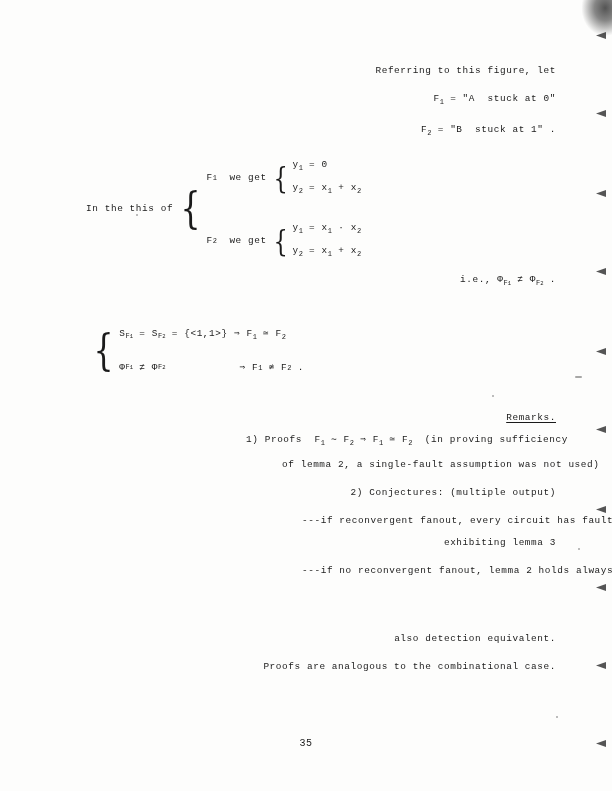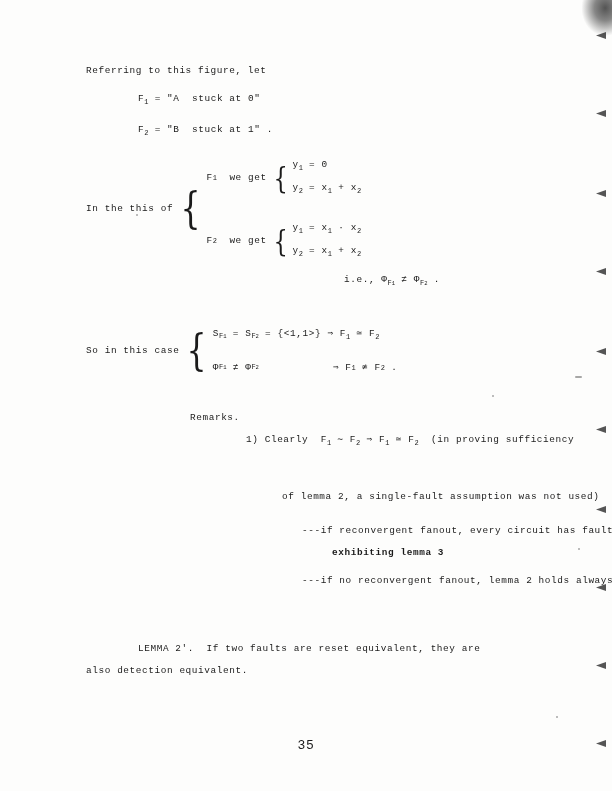--- a/index.html
+++ b/index.html
@@ -49,25 +49,25 @@
 
   .content {
     position: absolute;
     left: 86px;
     top: 60px;
     width: 470px;
     font-size: 9.4px;
     line-height: 22px;
     letter-spacing: 0.6px;
   }
-  .line { white-space: pre; }
+  .line { white-space: pre; text-align: right; }
   .indent1 { padding-left: 52px; }
   .indent2 { padding-left: 104px; }
   .indent4 { padding-left: 160px; }
-  .indent5 { padding-left: 196px; margin-top: 32px; }
+  .indent5 { padding-left: 196px; }
 
   .sub {
     font-size: 7px;
     vertical-align: -2.5px;
     letter-spacing: 0;
   }
 
   .gap-s { height: 6px; }
   .gap-l { height: 24px; }
   .gap-xl { height: 34px; }
@@ -88,30 +88,31 @@
   .brace-tall {
     font-size: 42px;
   }
   .stack {
     display: flex;
     flex-direction: column;
     line-height: 20px;
   }
 
   .underline-word {
+    text-decoration: underline;
     text-underline-offset: 2px;
   }
 
   .pagenum {
     position: absolute;
     left: 0;
     right: 0;
     top: 738px;
     text-align: center;
-    font-size: 13px;
+    font-size: 10px;
     letter-spacing: 0.6px;
   }
   .flex-inline { display: flex; align-items: center; white-space: pre; }
 </style>
 </head>
 <body>
 
 <div class="page">
 
   <div class="corner-smudge"></div>
@@ -177,59 +178,59 @@
       </span>
     </div>
 
     <div class="gap-s"></div>
 
     <div class="line" style="padding-left:258px;"><span>i.e., </span><span>Φ</span><span class="sub"><span>F</span><span style="font-size:5.5px;">1</span></span><span> ≠ </span><span>Φ</span><span class="sub"><span>F</span><span style="font-size:5.5px;">2</span></span><span> .</span></div>
 
     <div class="gap-l"></div>
 
     <div class="braceblock">
-      <span class="line">So in this case</span>
       <span class="brace brace-tall">{</span>
       <span class="stack" style="line-height:30px;">
         <span><span>S</span><span class="sub"><span>F</span><span style="font-size:5.5px;">1</span></span><span> = S</span><span class="sub"><span>F</span><span style="font-size:5.5px;">2</span></span><span> = {&lt;1,1&gt;} ⇒ F</span><span class="sub">1</span><span> ≃ F</span><span class="sub">2</span></span>
         <span class="flex-inline"><span>Φ</span><span class="sub"><span>F</span><span style="font-size:5.5px;">1</span></span><span> ≠ Φ</span><span class="sub"><span>F</span><span style="font-size:5.5px;">2</span></span><span style="display:inline-block; width:74px;"></span><span>⇒ F</span><span class="sub">1</span><span> ≄ F</span><span class="sub">2</span><span> .</span></span>
       </span>
     </div>
 
     <div class="gap-l"></div>
 
     <div class="line indent2"><span class="underline-word">Remarks.</span></div>
 
-    <div class="line indent4"><span>1)</span><span> Clearly  F</span><span class="sub">1</span><span> ∼ F</span><span class="sub">2</span><span> ⇒ F</span><span class="sub">1</span><span> ≃ F</span><span class="sub">2</span><span>  (in proving sufficiency</span></div>
+    <div class="line indent4"><span>1)</span><span> Proofs  F</span><span class="sub">1</span><span> ∼ F</span><span class="sub">2</span><span> ⇒ F</span><span class="sub">1</span><span> ≃ F</span><span class="sub">2</span><span>  (in proving sufficiency</span></div>
 
     <div class="line indent5">of lemma 2, a single-fault assumption was not used)</div>
 
     <div class="gap-s"></div>
 
+    <div class="line indent4"><span>2)</span><span> Conjectures: (multiple output)</span></div>
 
     <div class="gap-s"></div>
 
     <div class="line" style="padding-left:216px;">---if reconvergent fanout, every circuit has faults</div>
-    <div class="line" style="padding-left:246px;font-weight:bold;">exhibiting lemma 3</div>
+    <div class="line" style="padding-left:246px;">exhibiting lemma 3</div>
 
     <div class="gap-s"></div>
 
     <div class="line" style="padding-left:216px;">---if no reconvergent fanout, lemma 2 holds always.</div>
 
     <div class="gap-xl"></div>
 
 
     <div class="gap-s"></div>
 
 
     <div class="gap-s"></div>
 
-    <div class="line indent1"><span>LEMMA 2'.</span><span>  If two faults are reset equivalent, they are</span></div>
     <div class="line">also detection equivalent.</div>
 
     <div class="gap-s"></div>
 
+    <div class="line indent1">Proofs are analogous to the combinational case.</div>
 
   </div>
 
   <div class="pagenum">35</div>
 
 </div>
 
 </body></html>

